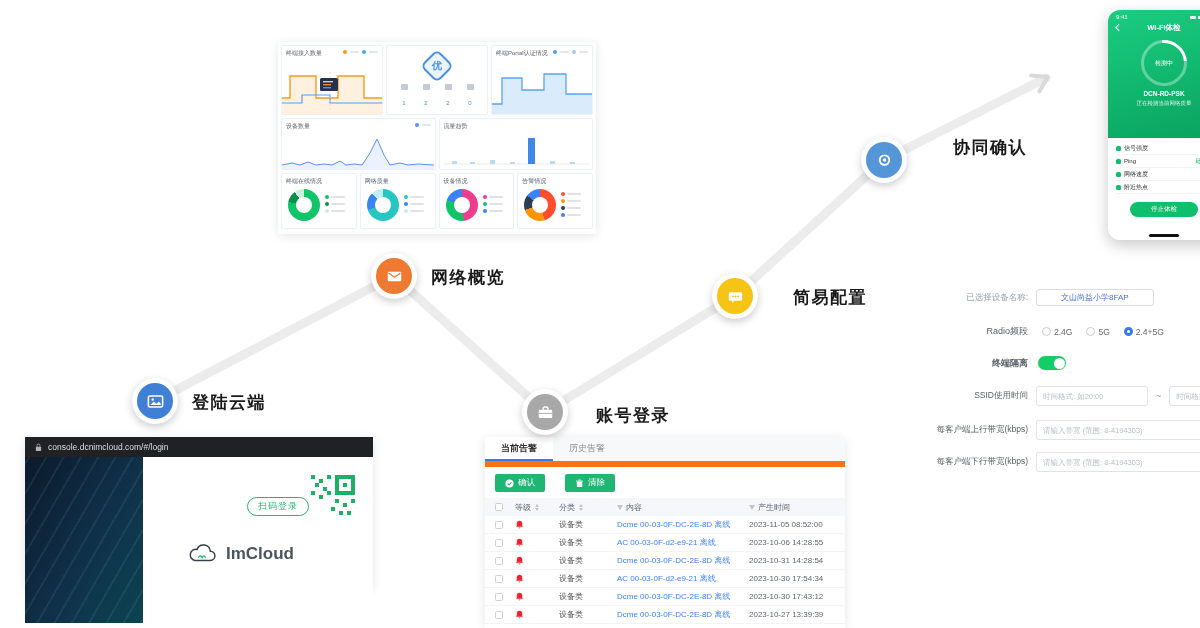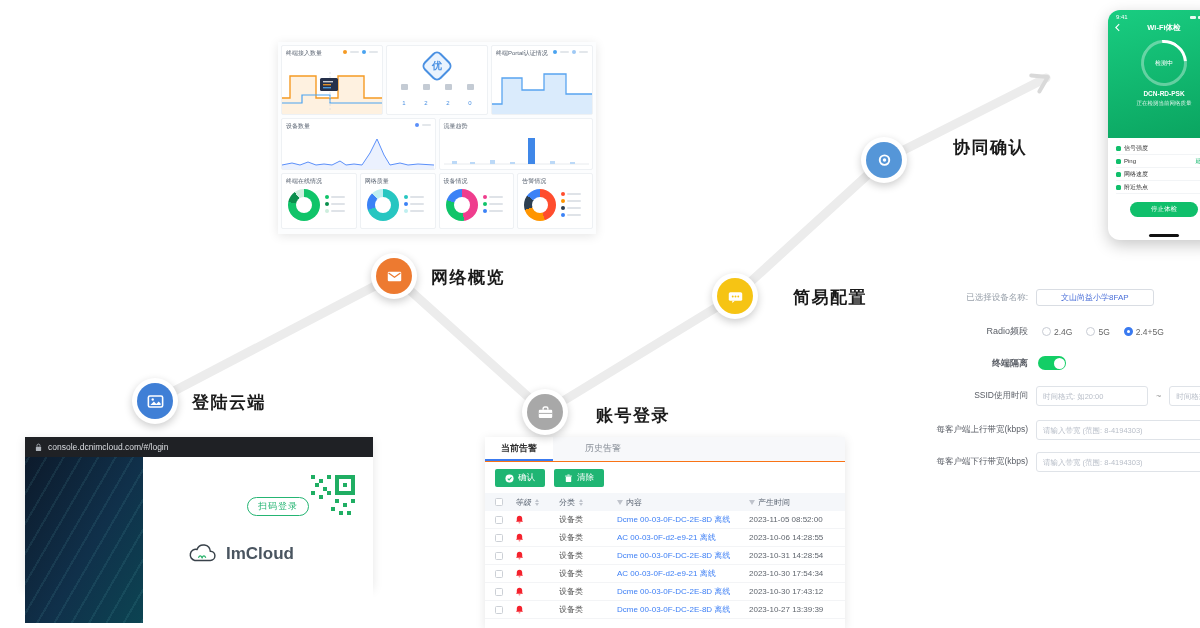--- a/index.html
+++ b/index.html
@@ -88,31 +88,31 @@
   .b-right { flex:1; background:#fff; position:relative; }
   .b-scan { position:absolute; top:40px; left:104px; border:1px solid #25b573; color:#25b573; font-size:9px;
             padding:2px 10px; border-radius:10px; background:#fff; letter-spacing:1px; }
   .b-qr { position:absolute; top:18px; right:18px; }
   .b-logo { position:absolute; top:86px; left:0; right:36px; display:flex; align-items:center; justify-content:center; gap:6px; }
   .b-brand { font-size:17px; font-weight:bold; color:#4a5560; }
   .b-account { position:absolute; top:130px; left:0; right:36px; text-align:center; font-size:12px; color:#3a3f46; letter-spacing:3px; }
 
   
   .alarm { left:465px; top:437px; width:360px; height:191px; }
-  .a-tabs { display:flex; border-bottom:1px solid #f97316; background:#f7f8fa;gap:16px; }
+  .a-tabs { display:flex; border-bottom:6px solid #f97316; background:#f7f8fa; }
   .a-tab { padding:5px 16px 4px; font-size:9px; color:#8a9099; }
   .a-tab.active { color:#333; background:#fff; border-bottom:2px solid #3a7af0; font-weight:bold; }
-  .a-actions { display:flex; gap:9px; padding:7px 10px 6px; }
+  .a-actions { display:flex; gap:20px; padding:7px 10px 6px; }
   .a-btn { display:flex; align-items:center; gap:4px; background:#1fb573; color:#fff; font-size:8.5px;
            padding:3px 10px; border-radius:2px; border:none; }
   .a-thead, .a-tr { display:flex; align-items:center; }
   .a-thead { height:18px; background:#f5f7fa; font-size:8px; color:#5a6472; }
   .a-tr { height:18px; border-bottom:1px solid #f3f4f6; font-size:8px; }
   .c0 { width:28px; display:flex; justify-content:center; }
-  .c1 { width:46px; display:flex; align-items:center; gap:2px; padding-left:2px;font-style:italic; }
+  .c1 { width:46px; display:flex; align-items:center; gap:2px; padding-left:2px; }
   .c2 { width:58px; display:flex; align-items:center; gap:2px; }
   .c3 { width:132px; display:flex; align-items:center; gap:3px; }
   .c4 { flex:1; display:flex; align-items:center; gap:3px; }
   .cb { width:8px; height:8px; border:1px solid #ccd0d6; border-radius:1.5px; background:#fff; }
   .sort { display:inline-flex; flex-direction:column; gap:1px; margin-left:2px; }
   .sort i { width:0; height:0; border-left:2.5px solid transparent; border-right:2.5px solid transparent; display:block; }
   .sort .up { border-bottom:3px solid #c0c4cc; }
   .sort .dn { border-top:3px solid #c0c4cc; }
   .funnel { width:0; height:0; border-left:3.5px solid transparent; border-right:3.5px solid transparent;
             border-top:5px solid #c0c4cc; display:inline-block; }

